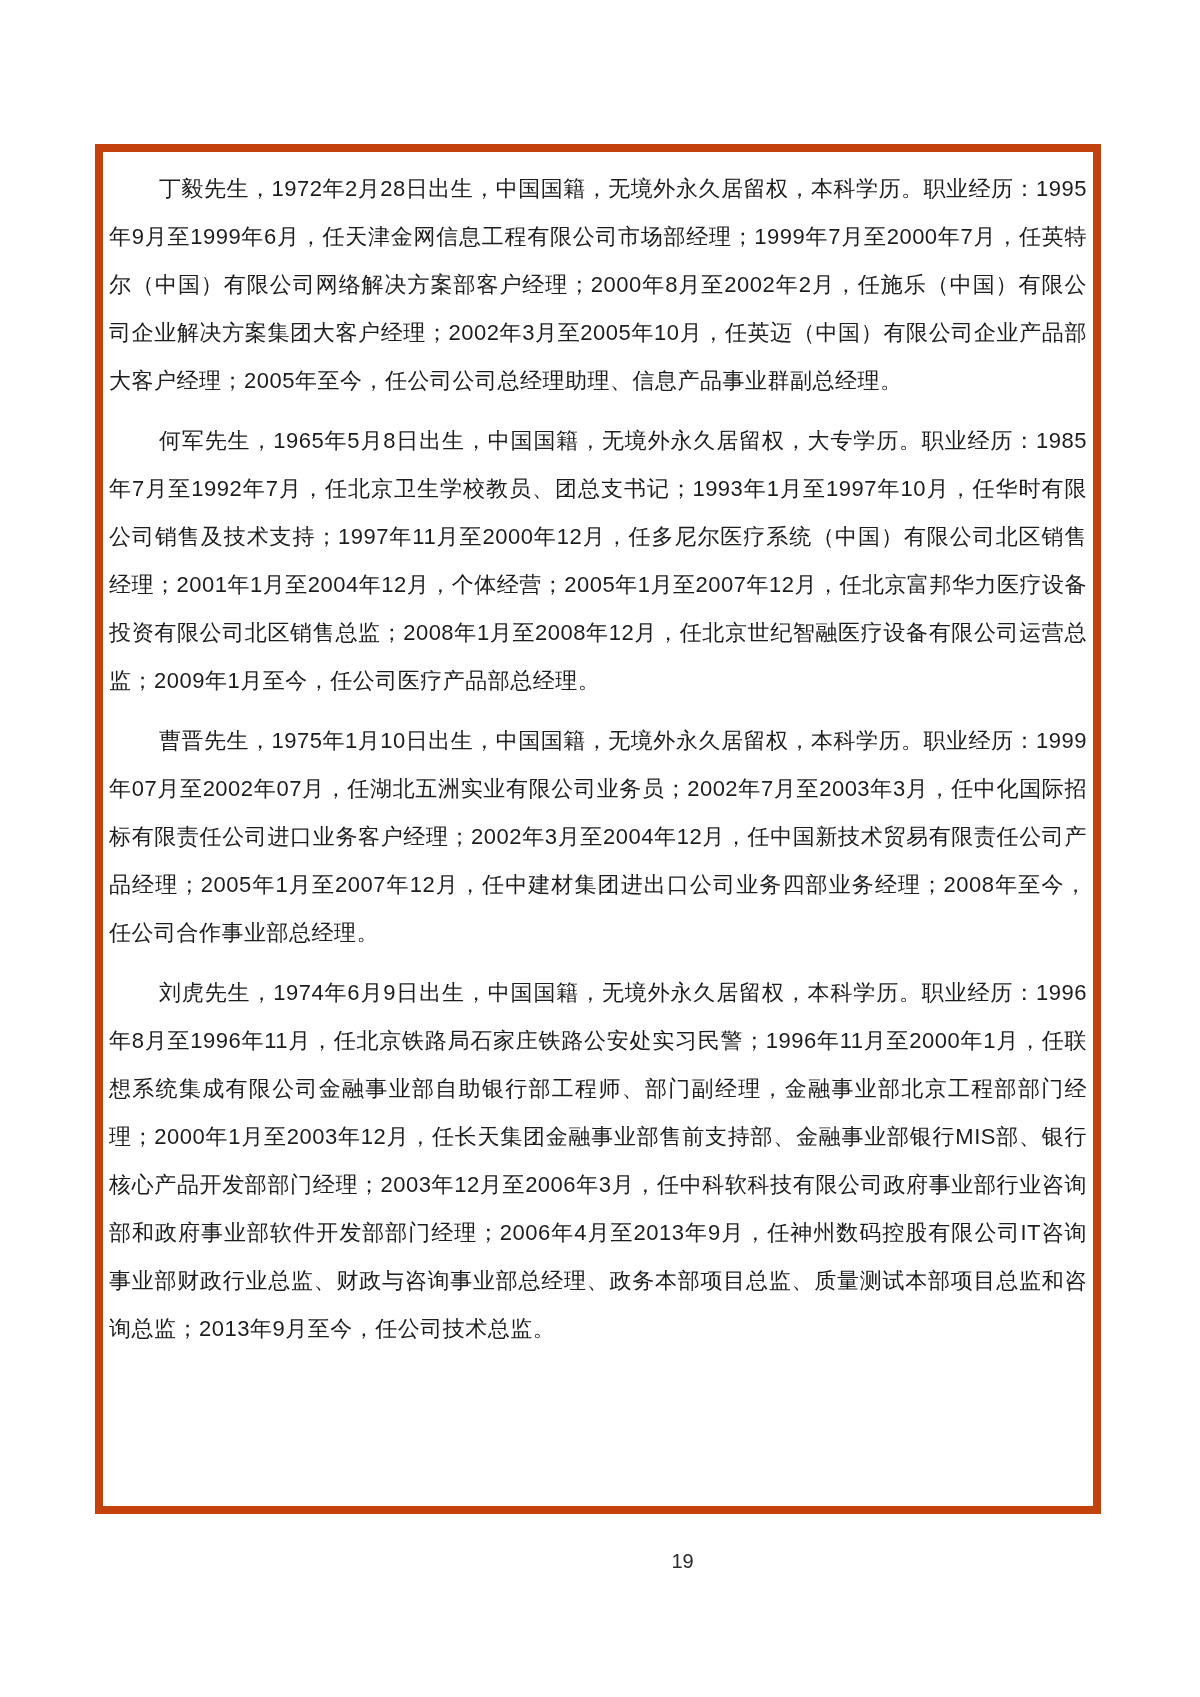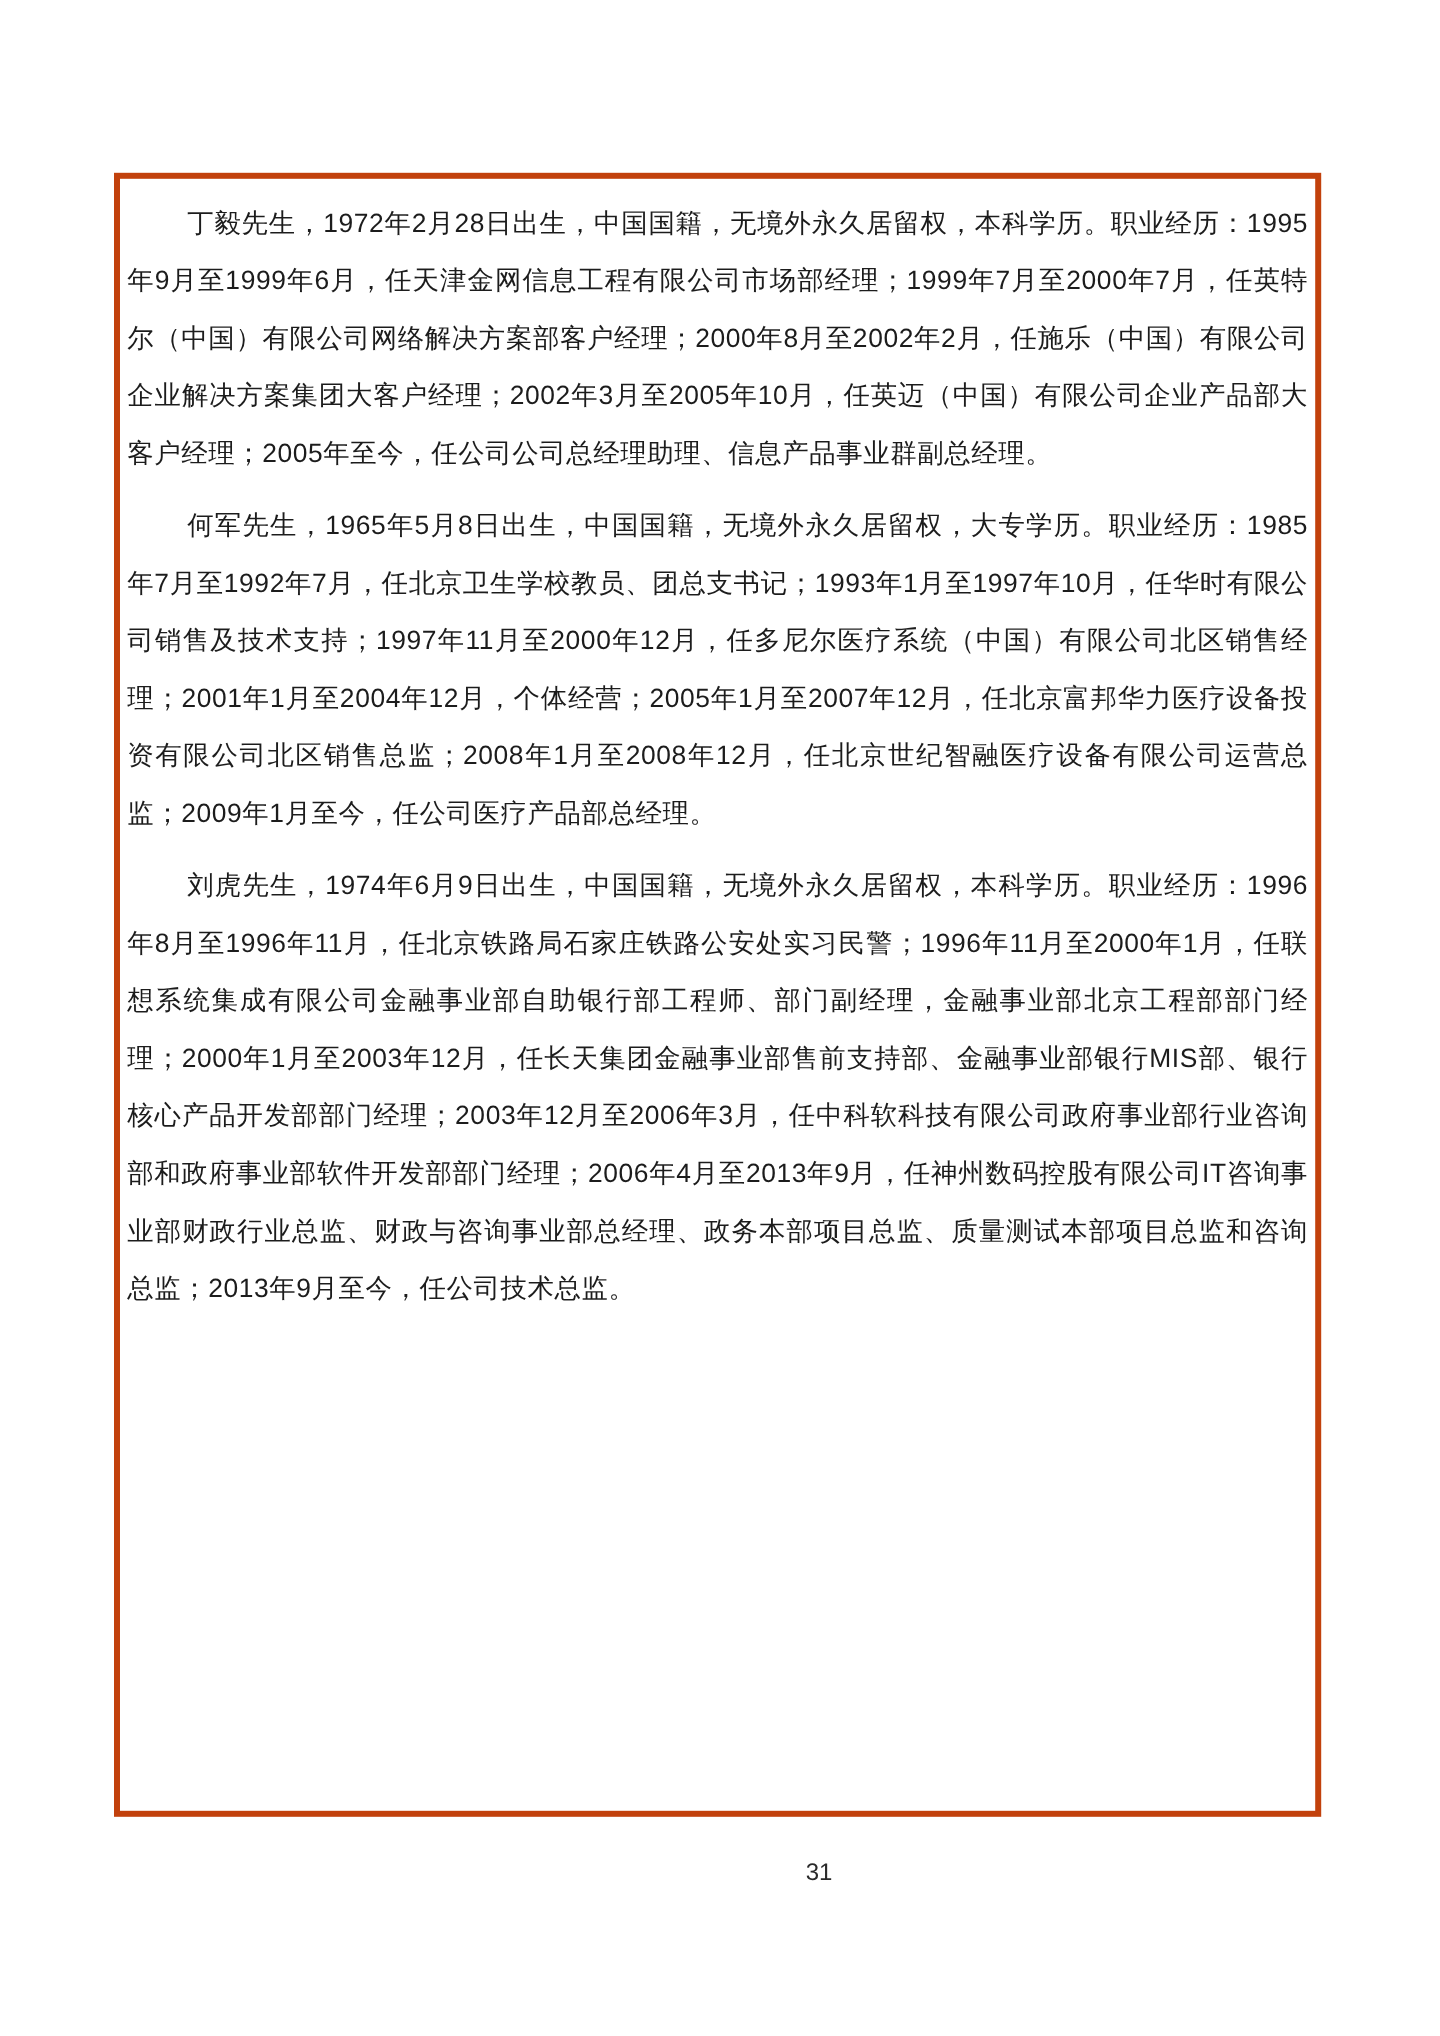--- a/index.html
+++ b/index.html
@@ -15,21 +15,21 @@
     font-family: "Liberation Sans", "DejaVu Sans", sans-serif;
     overflow: hidden;
   }
   .content-box {
     position: absolute;
     left: 95px;
     top: 144px;
     width: 1006px;
     height: 1370px;
     box-sizing: border-box;
-    border: 5px solid #c2410c;
+    border: 8px solid #c2410c;
     background: #ffffff;
     padding: 13px 6px 0 6px;
     overflow: hidden;
   }
   p.bio {
     margin: 0 0 12px 0;
     font-size: 22px;
     line-height: 48px;
     color: #1c1c1c;
     text-align: justify;
@@ -52,17 +52,18 @@
   }
 </style>
 </head>
 <body>
 
 <div class="page">
   <div class="content-box">
     <div id="paragraphs">
         <p class="bio">丁毅先生，1972年2月28日出生，中国国籍，无境外永久居留权，本科学历。职业经历：1995年9月至1999年6月，任天津金网信息工程有限公司市场部经理；1999年7月至2000年7月，任英特尔（中国）有限公司网络解决方案部客户经理；2000年8月至2002年2月，任施乐（中国）有限公司企业解决方案集团大客户经理；2002年3月至2005年10月，任英迈（中国）有限公司企业产品部大客户经理；2005年至今，任公司公司总经理助理、信息产品事业群副总经理。</p>
         <p class="bio">何军先生，1965年5月8日出生，中国国籍，无境外永久居留权，大专学历。职业经历：1985年7月至1992年7月，任北京卫生学校教员、团总支书记；1993年1月至1997年10月，任华时有限公司销售及技术支持；1997年11月至2000年12月，任多尼尔医疗系统（中国）有限公司北区销售经理；2001年1月至2004年12月，个体经营；2005年1月至2007年12月，任北京富邦华力医疗设备投资有限公司北区销售总监；2008年1月至2008年12月，任北京世纪智融医疗设备有限公司运营总监；2009年1月至今，任公司医疗产品部总经理。</p>
+        <p class="bio">曹晋先生，1975年1月10日出生，中国国籍，无境外永久居留权，本科学历。职业经历：1999年07月至2002年07月，任湖北五洲实业有限公司业务员；2002年7月至2003年3月，任中化国际招标有限责任公司进口业务客户经理；2002年3月至2004年12月，任中国新技术贸易有限责任公司产品经理；2005年1月至2007年12月，任中建材集团进出口公司业务四部业务经理；2008年至今，任公司合作事业部总经理。</p>
         <p class="bio">刘虎先生，1974年6月9日出生，中国国籍，无境外永久居留权，本科学历。职业经历：1996年8月至1996年11月，任北京铁路局石家庄铁路公安处实习民警；1996年11月至2000年1月，任联想系统集成有限公司金融事业部自助银行部工程师、部门副经理，金融事业部北京工程部部门经理；2000年1月至2003年12月，任长天集团金融事业部售前支持部、金融事业部银行MIS部、银行核心产品开发部部门经理；2003年12月至2006年3月，任中科软科技有限公司政府事业部行业咨询部和政府事业部软件开发部部门经理；2006年4月至2013年9月，任神州数码控股有限公司IT咨询事业部财政行业总监、财政与咨询事业部总经理、政务本部项目总监、质量测试本部项目总监和咨询总监；2013年9月至今，任公司技术总监。</p>
       </div>
   </div>
-  <div class="page-number">31</div>
+  <div class="page-number">19</div>
 </div>
 
 </body></html>

